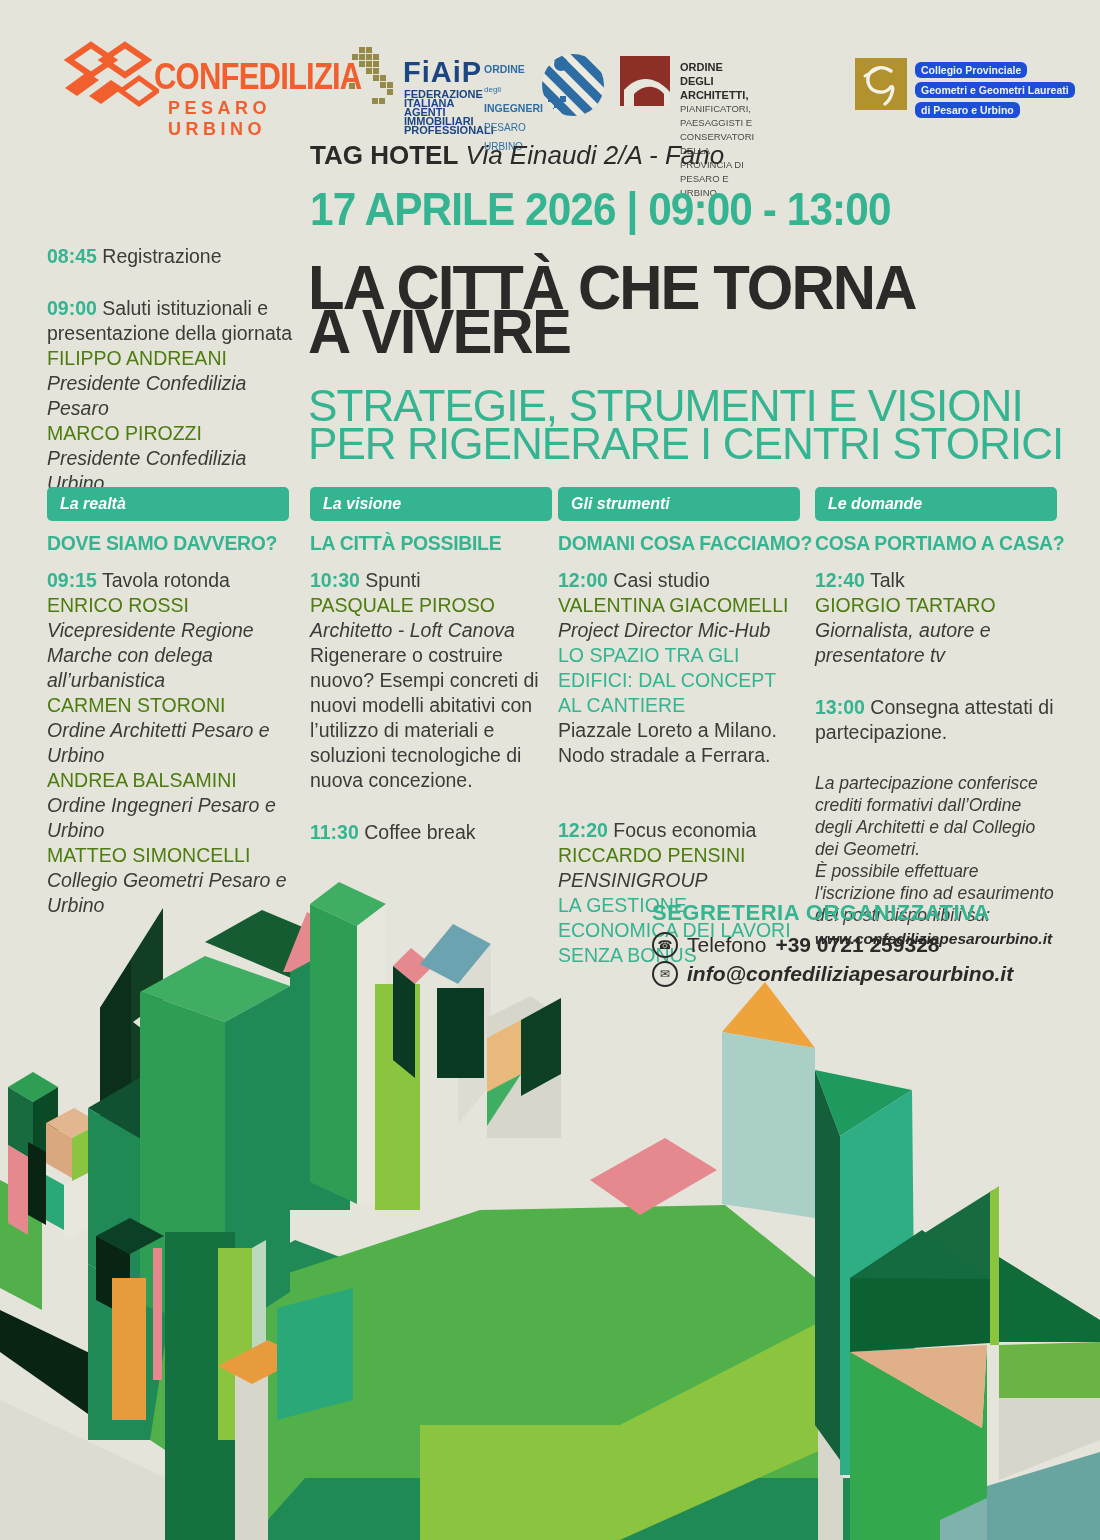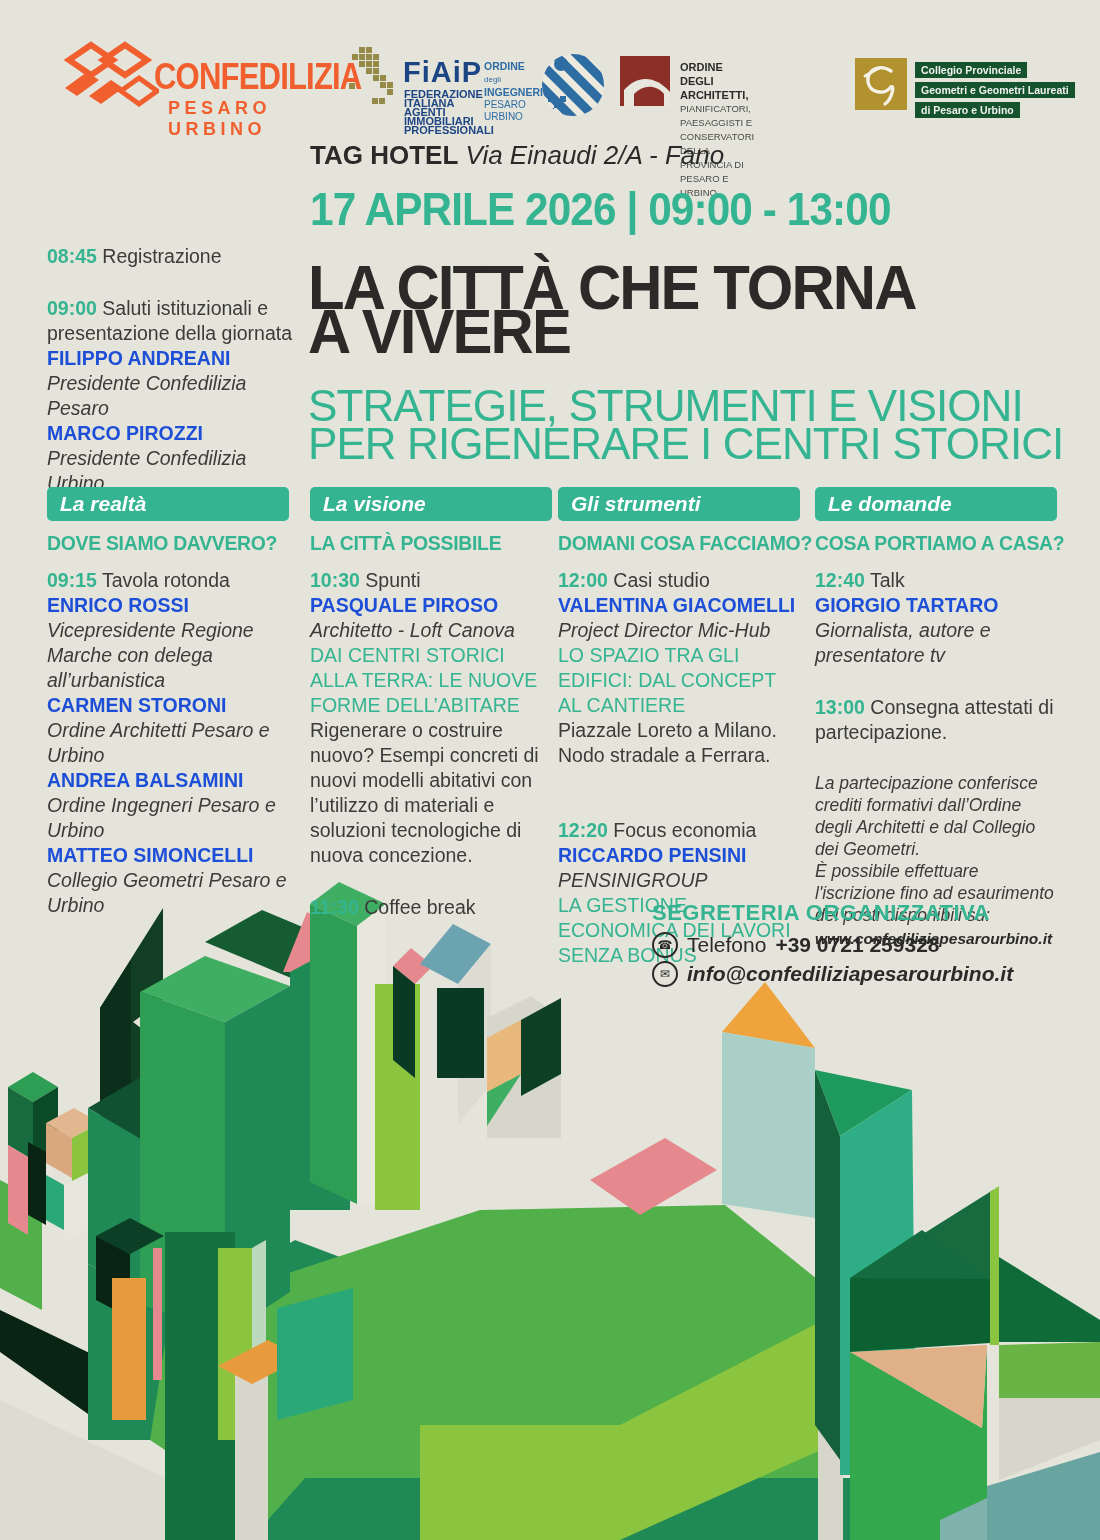--- a/index.html
+++ b/index.html
@@ -5,48 +5,48 @@
   html,body{margin:0;padding:0;}
   body{width:1100px;height:1540px;position:relative;background:#e4e4da;
        font-family:"Liberation Sans",sans-serif;color:#3c3b39;overflow:hidden;}
   .abs{position:absolute;}
   .sx{display:inline-block;transform-origin:left top;}
   
   .logo-conf-title{font-size:37px;font-weight:bold;color:#f15f2e;letter-spacing:-1px;transform:scaleX(.84);}
   .logo-conf-sub{font-size:18px;font-weight:bold;color:#f15f2e;letter-spacing:4.5px;}
   .fiaip-title{font-size:29px;font-weight:bold;color:#1c4583;letter-spacing:1px;}
   .fiaip-small{font-size:11px;font-weight:bold;color:#1c4583;line-height:9px;}
-  .ing-txt{font-size:10px;color:#2e6da4;line-height:12px;}
+  .ing-txt{font-size:10px;color:#2e6da4;line-height:19px;}
   .ing-txt b{font-size:10.5px;}
   .arch-l1{font-size:11px;font-weight:bold;color:#2b2a29;}
   .arch-l23{font-size:9.5px;color:#4a4a48;}
   .arch-txt{line-height:14px;}
-  .geo-strip{display:inline-block;background:#14532d;color:#f2f2ee;font-size:10.5px;font-weight:bold;
-             padding:2px 6px;margin-bottom:2px;}
+  .geo-strip{display:inline-block;background:#1d4ed8;color:#f2f2ee;font-size:10.5px;font-weight:bold;
+             padding:2px 6px;margin-bottom:2px;border-radius:6px;}
   
   .venue{font-size:26px;color:#2b2a29;}
   .venue .vb{font-weight:bold;}
   .venue .vi{font-style:italic;}
   .datetime{font-size:47px;font-weight:bold;color:#35b492;letter-spacing:-1px;transform:scaleX(.9);white-space:nowrap;}
   .title{font-size:63px;font-weight:bold;color:#2b2a29;line-height:58px;letter-spacing:-2px;transform:scaleX(.95);white-space:nowrap;}
   .subtitle{font-size:45px;color:#35b492;line-height:49px;letter-spacing:-1px;transform:scaleX(.98);white-space:nowrap;}
   
   .line,.name,.role,.topic,.bodytxt,.note,.site{margin:0;font-size:19.5px;line-height:25px;}
   .time{color:#35b492;font-weight:bold;}
-  .name{font-weight:bold;color:#1d4ed8;}
+  .name{font-weight:normal;color:#4d7c0f;}
   .role{font-style:italic;}
   .topic{color:#35b492;}
   .mt{margin-top:27px;}
   .mt2{margin-top:50px;}
   .note{font-size:17.5px;line-height:22px;font-style:italic;white-space:pre-line;}
   .site{font-size:15.5px;font-weight:bold;font-style:italic;color:#2b2a29;white-space:nowrap;}
   .intro{width:256px;}
   .col{position:absolute;top:487px;width:242px;}
   .pill{background:#35b492;border-radius:5px;height:34px;line-height:34px;padding-left:13px;
-        color:#ffffff;font-size:21px;font-weight:bold;font-style:italic;}
+        color:#ffffff;font-size:16px;font-weight:bold;font-style:italic;}
   .question{margin-top:11px;color:#35b492;font-size:20px;font-weight:bold;letter-spacing:-.3px;transform:scaleX(.97);transform-origin:left;white-space:nowrap;}
   .content{margin-top:13px;}
   
   .seg-title{font-size:22px;font-weight:bold;color:#35b492;letter-spacing:.5px;}
   .seg-line{display:flex;align-items:center;gap:9px;font-size:21px;color:#2b2a29;margin-top:6px;}
   .cicon{width:22px;height:22px;border:2px solid #2b2a29;border-radius:50%;display:inline-flex;
          align-items:center;justify-content:center;font-size:12px;color:#2b2a29;flex:0 0 auto;}
   .seg-bold{font-weight:bold;}
   .seg-email{font-weight:bold;font-style:italic;}
 </style>
@@ -303,21 +303,20 @@
 <div class="col" style="left:310px">
   <div class="pill"><span>La visione</span></div>
   <div class="question">LA CITTÀ POSSIBILE</div>
   <div class="content">
     <p class="line">
       <span class="time">10:30</span>
       <span>Spunti</span>
     </p>
     <p class="name">PASQUALE PIROSO</p>
     <p class="role">Architetto - Loft Canova</p>
-    <p class="topic">DAI CENTRI STORICI ALLA TERRA: LE NUOVE FORME DELL’ABITARE</p>
     <p class="bodytxt">Rigenerare o costruire nuovo? Esempi concreti di nuovi modelli abitativi con l’utilizzo di materiali e soluzioni tecnologiche di nuova concezione.</p>
     <p class="line mt">
       <span class="time">11:30</span>
       <span>Coffee break</span>
     </p>
   </div>
 </div>
 
 <div class="col" style="left:558px">
   <div class="pill"><span>Gli strumenti</span></div>

